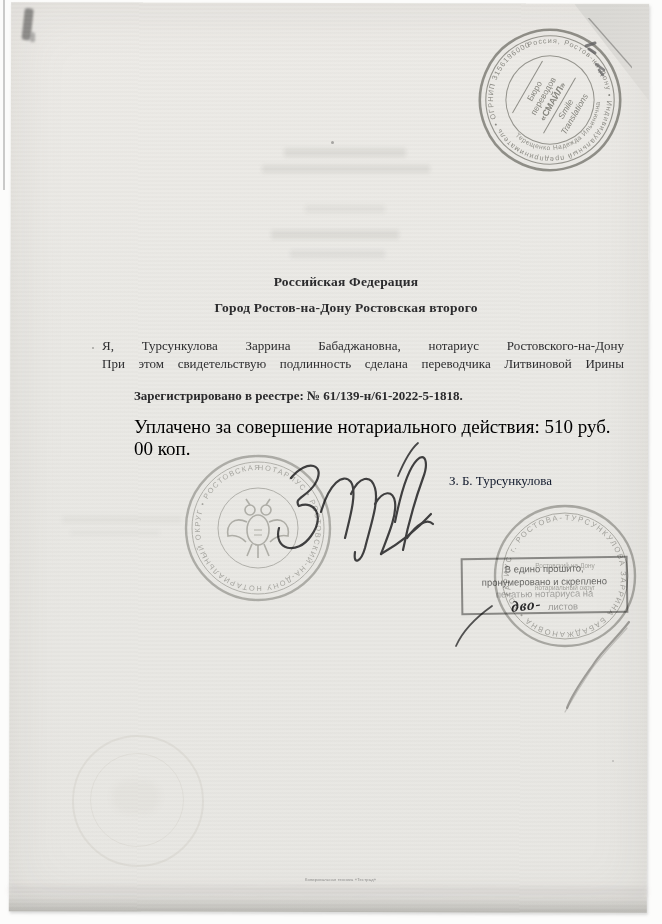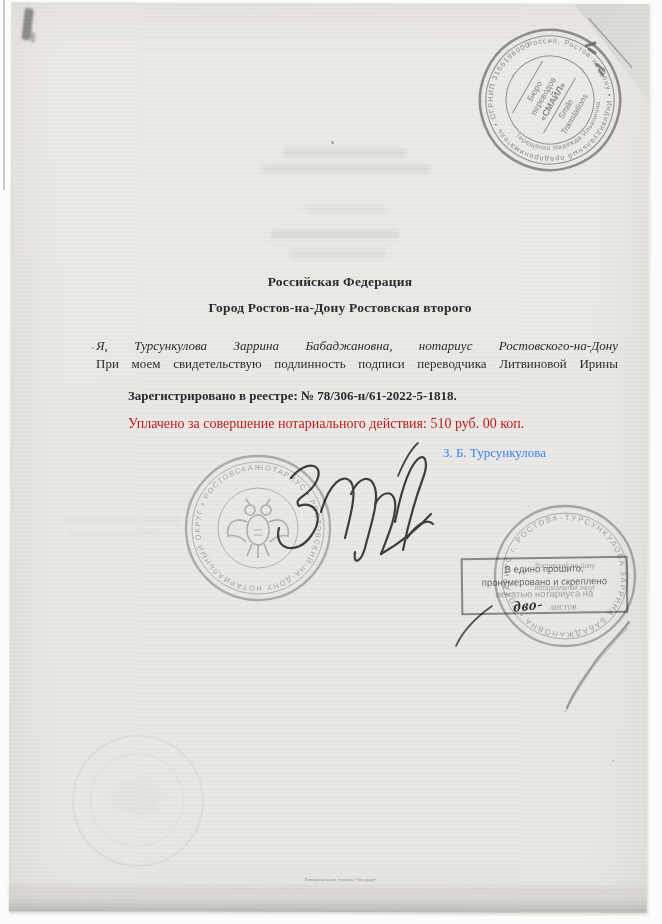--- a/index.html
+++ b/index.html
@@ -21,28 +21,28 @@
   .fold{position:absolute;right:0;top:0;width:75px;height:97px;
         clip-path:polygon(0 0,100% 0,100% 100%);
         background:linear-gradient(135deg,#d9d8d4 20%,#dedcd8 70%);}
   .bottom-band{position:absolute;left:0;bottom:0;width:100%;height:18px;
         background:linear-gradient(180deg,rgba(180,179,174,0) 0%,rgba(168,167,162,.55) 85%,rgba(160,159,154,.65) 100%);}
   .bottom-band2{position:absolute;left:0;bottom:16px;width:100%;height:10px;background:rgba(170,169,164,.18);filter:blur(2px);}
   
   .ghost{position:absolute;background:rgba(105,105,103,.11);filter:blur(2.2px);border-radius:2px;}
   .ghost-stamp{position:absolute;border-radius:50%;opacity:.25;}
   
-  .doc-text{position:absolute;left:62px;top:274px;width:556px;color:#2e2e30;}
+  .doc-text{position:absolute;left:68px;top:274px;width:556px;color:#2e2e30;}
   .h-line{font-size:13.5px;font-weight:bold;text-align:center;margin:0 0 9.5px 0;letter-spacing:.2px;color:#2b2b2d;}
   .body-line{font-size:13px;line-height:17.5px;text-align:justify;text-align-last:justify;margin:0;color:#2c2c2e;}
-  .body-line.first{text-indent:34px;font-style:italic;}
+  .body-line.first{text-indent:34px;}
   .body-line.p2first{text-indent:34px;margin-top:.5px;}
   .reg-line{font-size:13px;font-weight:bold;margin:15px 0 0 66px;color:#2a2a2c;}
-  .fee-line{font-size:14px;margin:12px 0 0 66px;color:#b91c1c;}
-  .sig-row{font-size:13px;margin:13px 72px 0 0;text-align:right;color:#3b82f6;}
+  .fee-line{font-size:19px;margin:12px 0 0 66px;color:#000000;}
+  .sig-row{font-size:13px;margin:13px 72px 0 0;text-align:right;color:#0f172a;}
   .spacer-head{height:12px;}
   
   .stamp{position:absolute;mix-blend-mode:multiply;}
   .rect-stamp{position:absolute;left:461px;top:557px;width:167px;height:57px;
       border:2px solid rgba(96,96,94,.65);transform:rotate(-.8deg);
       font-family:"Liberation Sans",sans-serif;color:rgba(82,82,80,.82);
       text-align:center;font-size:9.5px;line-height:12.5px;padding-top:4px;box-sizing:border-box;
       mix-blend-mode:multiply;}
   .rect-stamp .hw{font-family:"Liberation Serif",serif;font-style:italic;font-weight:bold;
       font-size:15px;color:#2f2f31;display:inline-block;transform:rotate(-6deg) skewX(-8deg);
@@ -77,22 +77,22 @@
 
   <div class="ghost-stamp" style="left:72px;top:735px;width:128px;height:128px;border:2px solid rgba(150,138,120,.45);"></div>
   <div class="ghost-stamp" style="left:90px;top:753px;width:92px;height:92px;border:1px solid rgba(150,138,120,.4);"></div>
   <div class="ghost-stamp" style="left:112px;top:780px;width:48px;height:34px;background:rgba(150,138,120,.18);filter:blur(3px);border-radius:40%;"></div>
 
   <div class="doc-text">
     <p class="h-line">Российская Федерация</p>
     <p class="h-line">Город Ростов-на-Дону Ростовская второго</p>
     <div class="spacer-head"></div>
     <p class="body-line first">Я, Турсункулова Заррина Бабаджановна, нотариус Ростовского-на-Дону</p>
-    <p class="body-line p2first">При моем свидетельствую подлинность подписи переводчика Литвиновой Ирины</p>
-    <p class="reg-line">Зарегистрировано в реестре: № 78/306-н/61-2022-5-1818.</p>
+    <p class="body-line p2first">При этом свидетельствую подлинность сделана переводчика Литвиновой Ирины</p>
+    <p class="reg-line">Зарегистрировано в реестре: № 61/139-н/61-2022-5-1818.</p>
     <p class="fee-line">Уплачено за совершение нотариального действия: 510 руб. 00 коп.</p>
     <p class="sig-row">З. Б. Турсункулова</p>
   </div>
 
   <svg class="stamp" style="left:390px;top:440px;" width="36" height="40">
     <path d="M8,36 C13,24 20,10 28,3" stroke="#2e2e30" stroke-width="1.8" fill="none" stroke-linecap="round" opacity=".85"></path>
   </svg>
 
   <svg class="stamp" style="left:468px;top:18px;" width="164" height="164" viewBox="0 0 164 164">
     <g transform="rotate(-22 82 82)" opacity=".8">
@@ -176,21 +176,21 @@
       <text x="78" y="70">Ростовский-на-Дону</text>
       <text x="78" y="92">нотариальный округ</text>
     </g>
   </svg>
 
   <div class="rect-stamp">
     <div>В едино прошито,</div>
     <div>пронумеровано и скреплено</div>
     <div style="opacity:.55;">печатью нотариуса на</div>
     <div class="rect-line4">
-      <span class="hw">дво-</span><span style="opacity:.6;font-family:Liberation Serif, serif;">листов</span>
+      <span class="hw">дво-</span><span style="opacity:.6;">листов</span>
     </div>
   </div>
 
   <svg class="stamp" style="left:448px;top:598px;" width="60" height="60">
     <path d="M44,8 C30,18 16,30 8,48" stroke="#2f2f31" stroke-width="1.8" fill="none" stroke-linecap="round" opacity=".8"></path>
   </svg>
 
   <svg class="stamp" style="left:545px;top:612px;" width="100" height="110">
     <path d="M84,10 C70,28 58,38 50,50 C42,62 28,80 22,96" stroke="rgba(108,106,102,.55)" stroke-width="2.2" fill="none" stroke-linecap="round"></path>
     <path d="M82,16 C68,32 56,44 46,58 C38,70 28,86 20,100" stroke="rgba(150,148,144,.4)" stroke-width="1.2" fill="none" stroke-linecap="round"></path>

